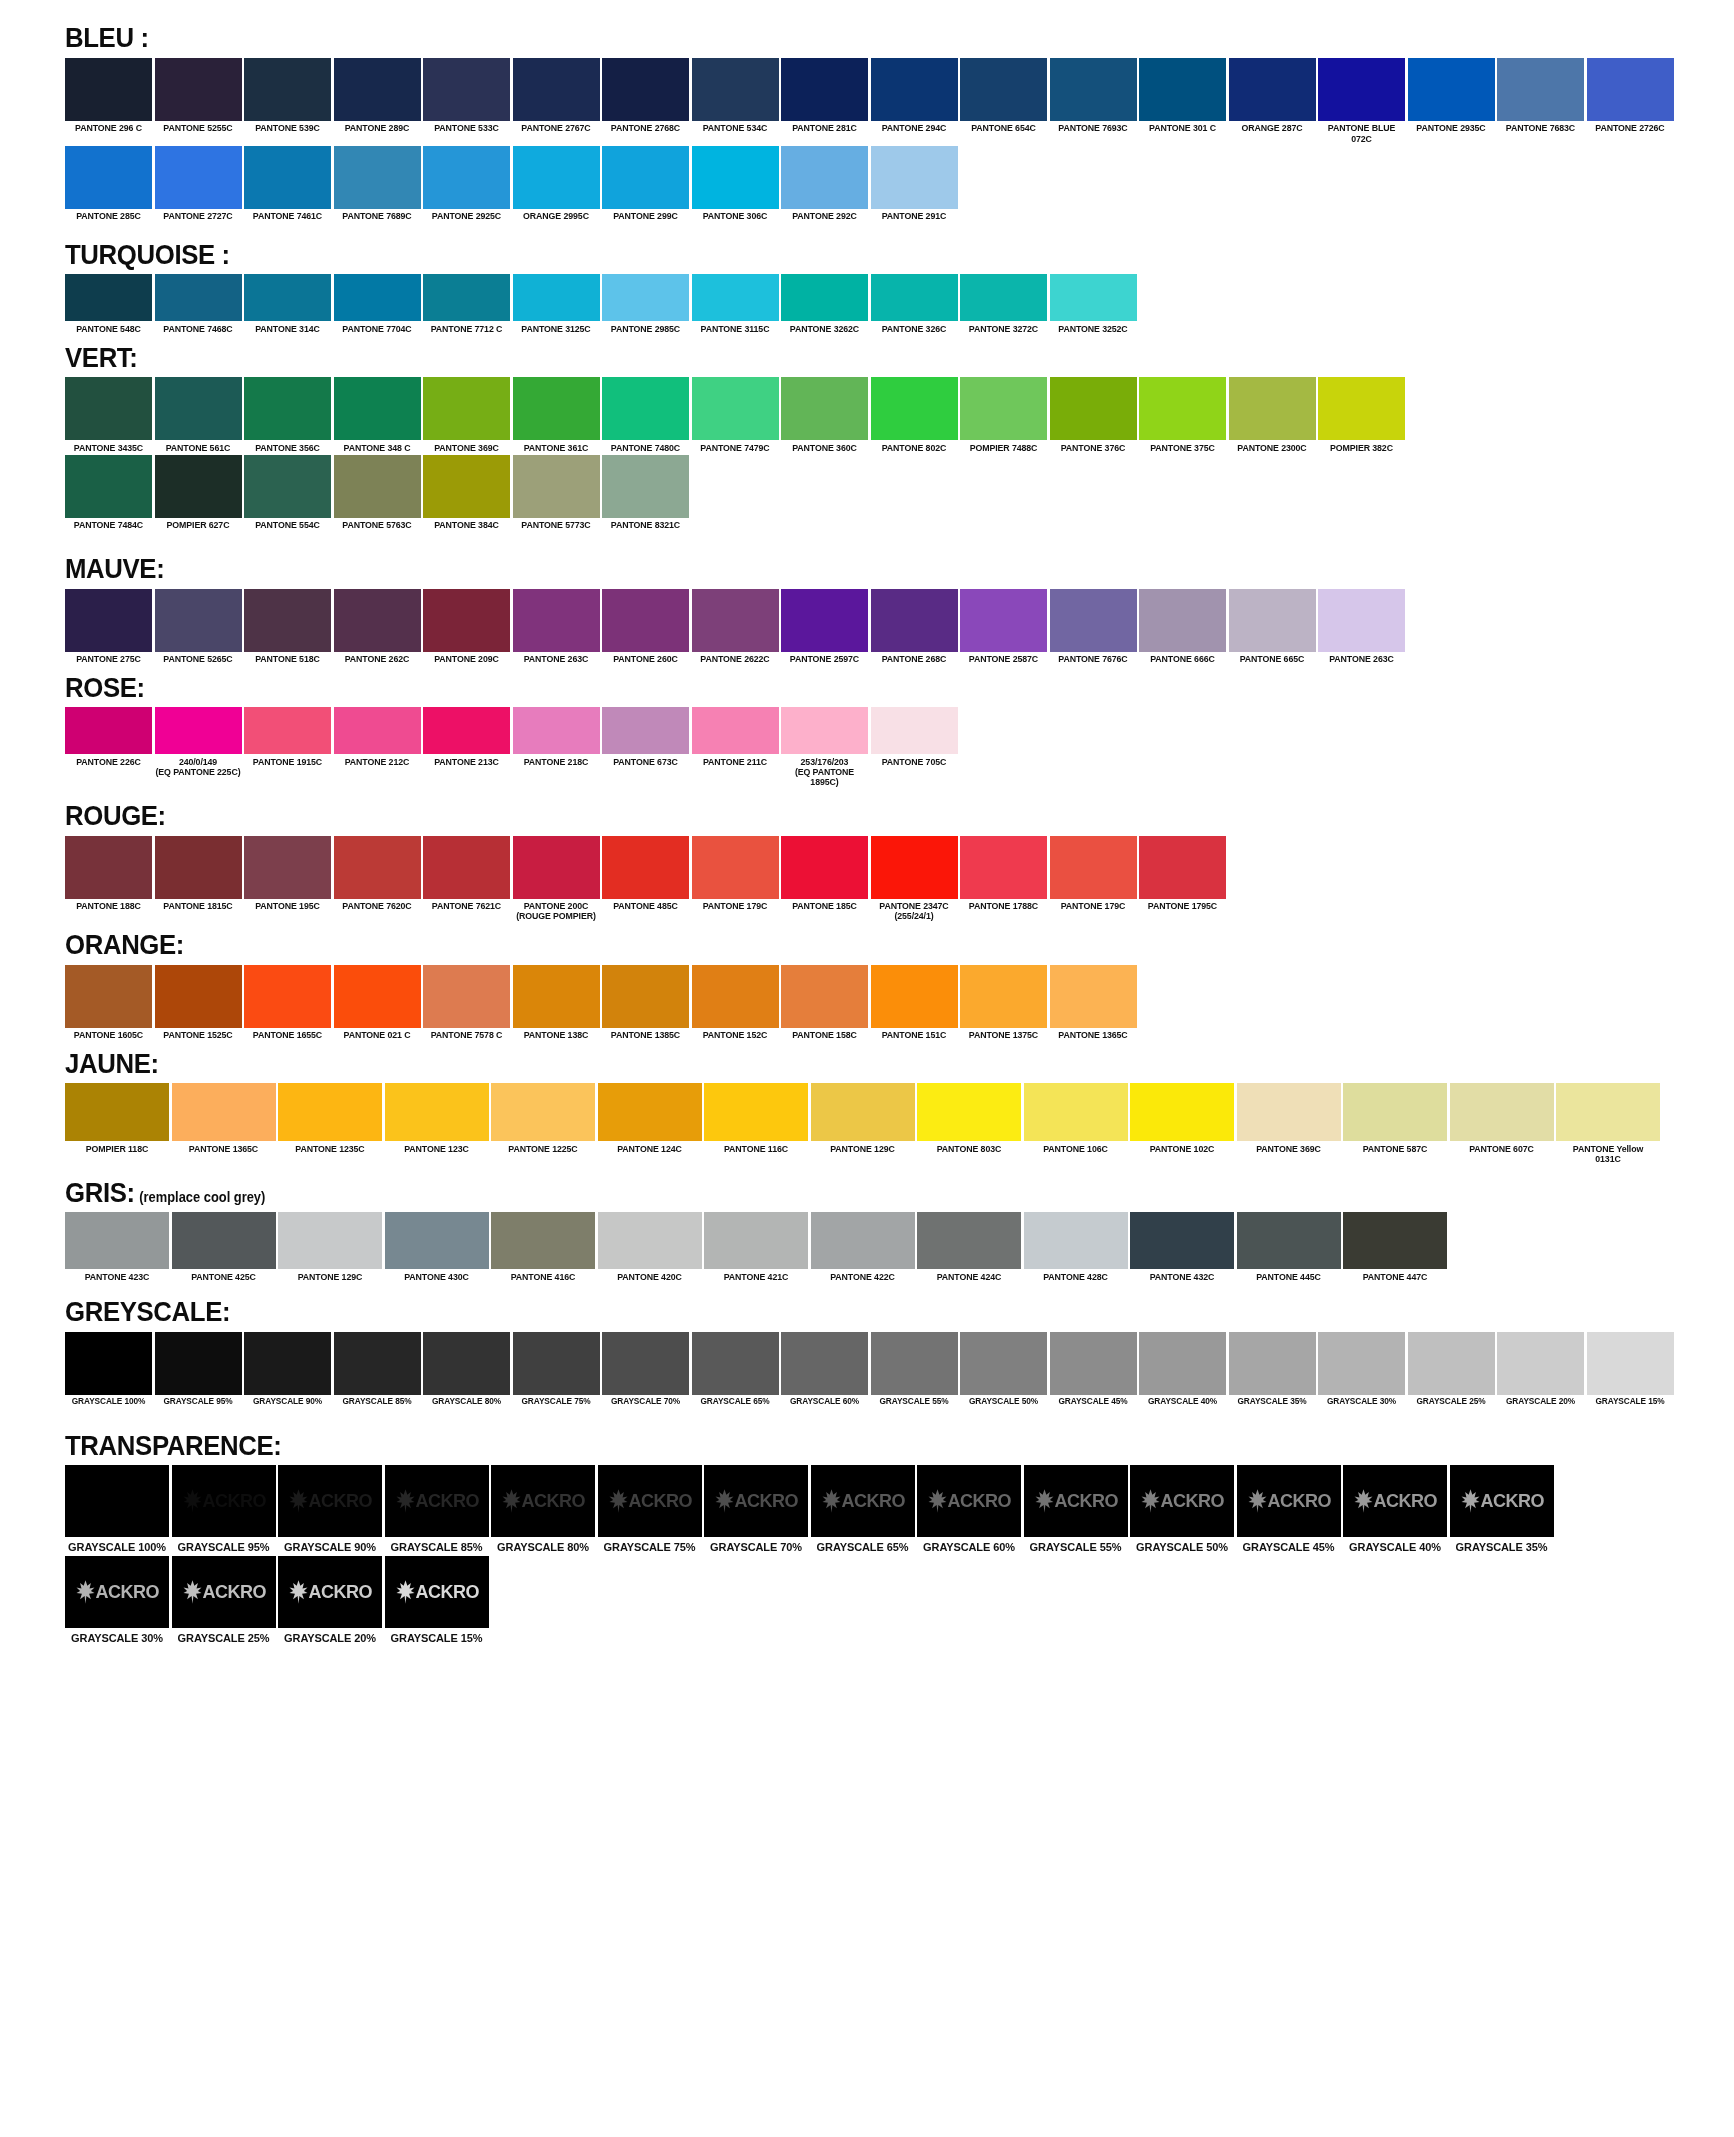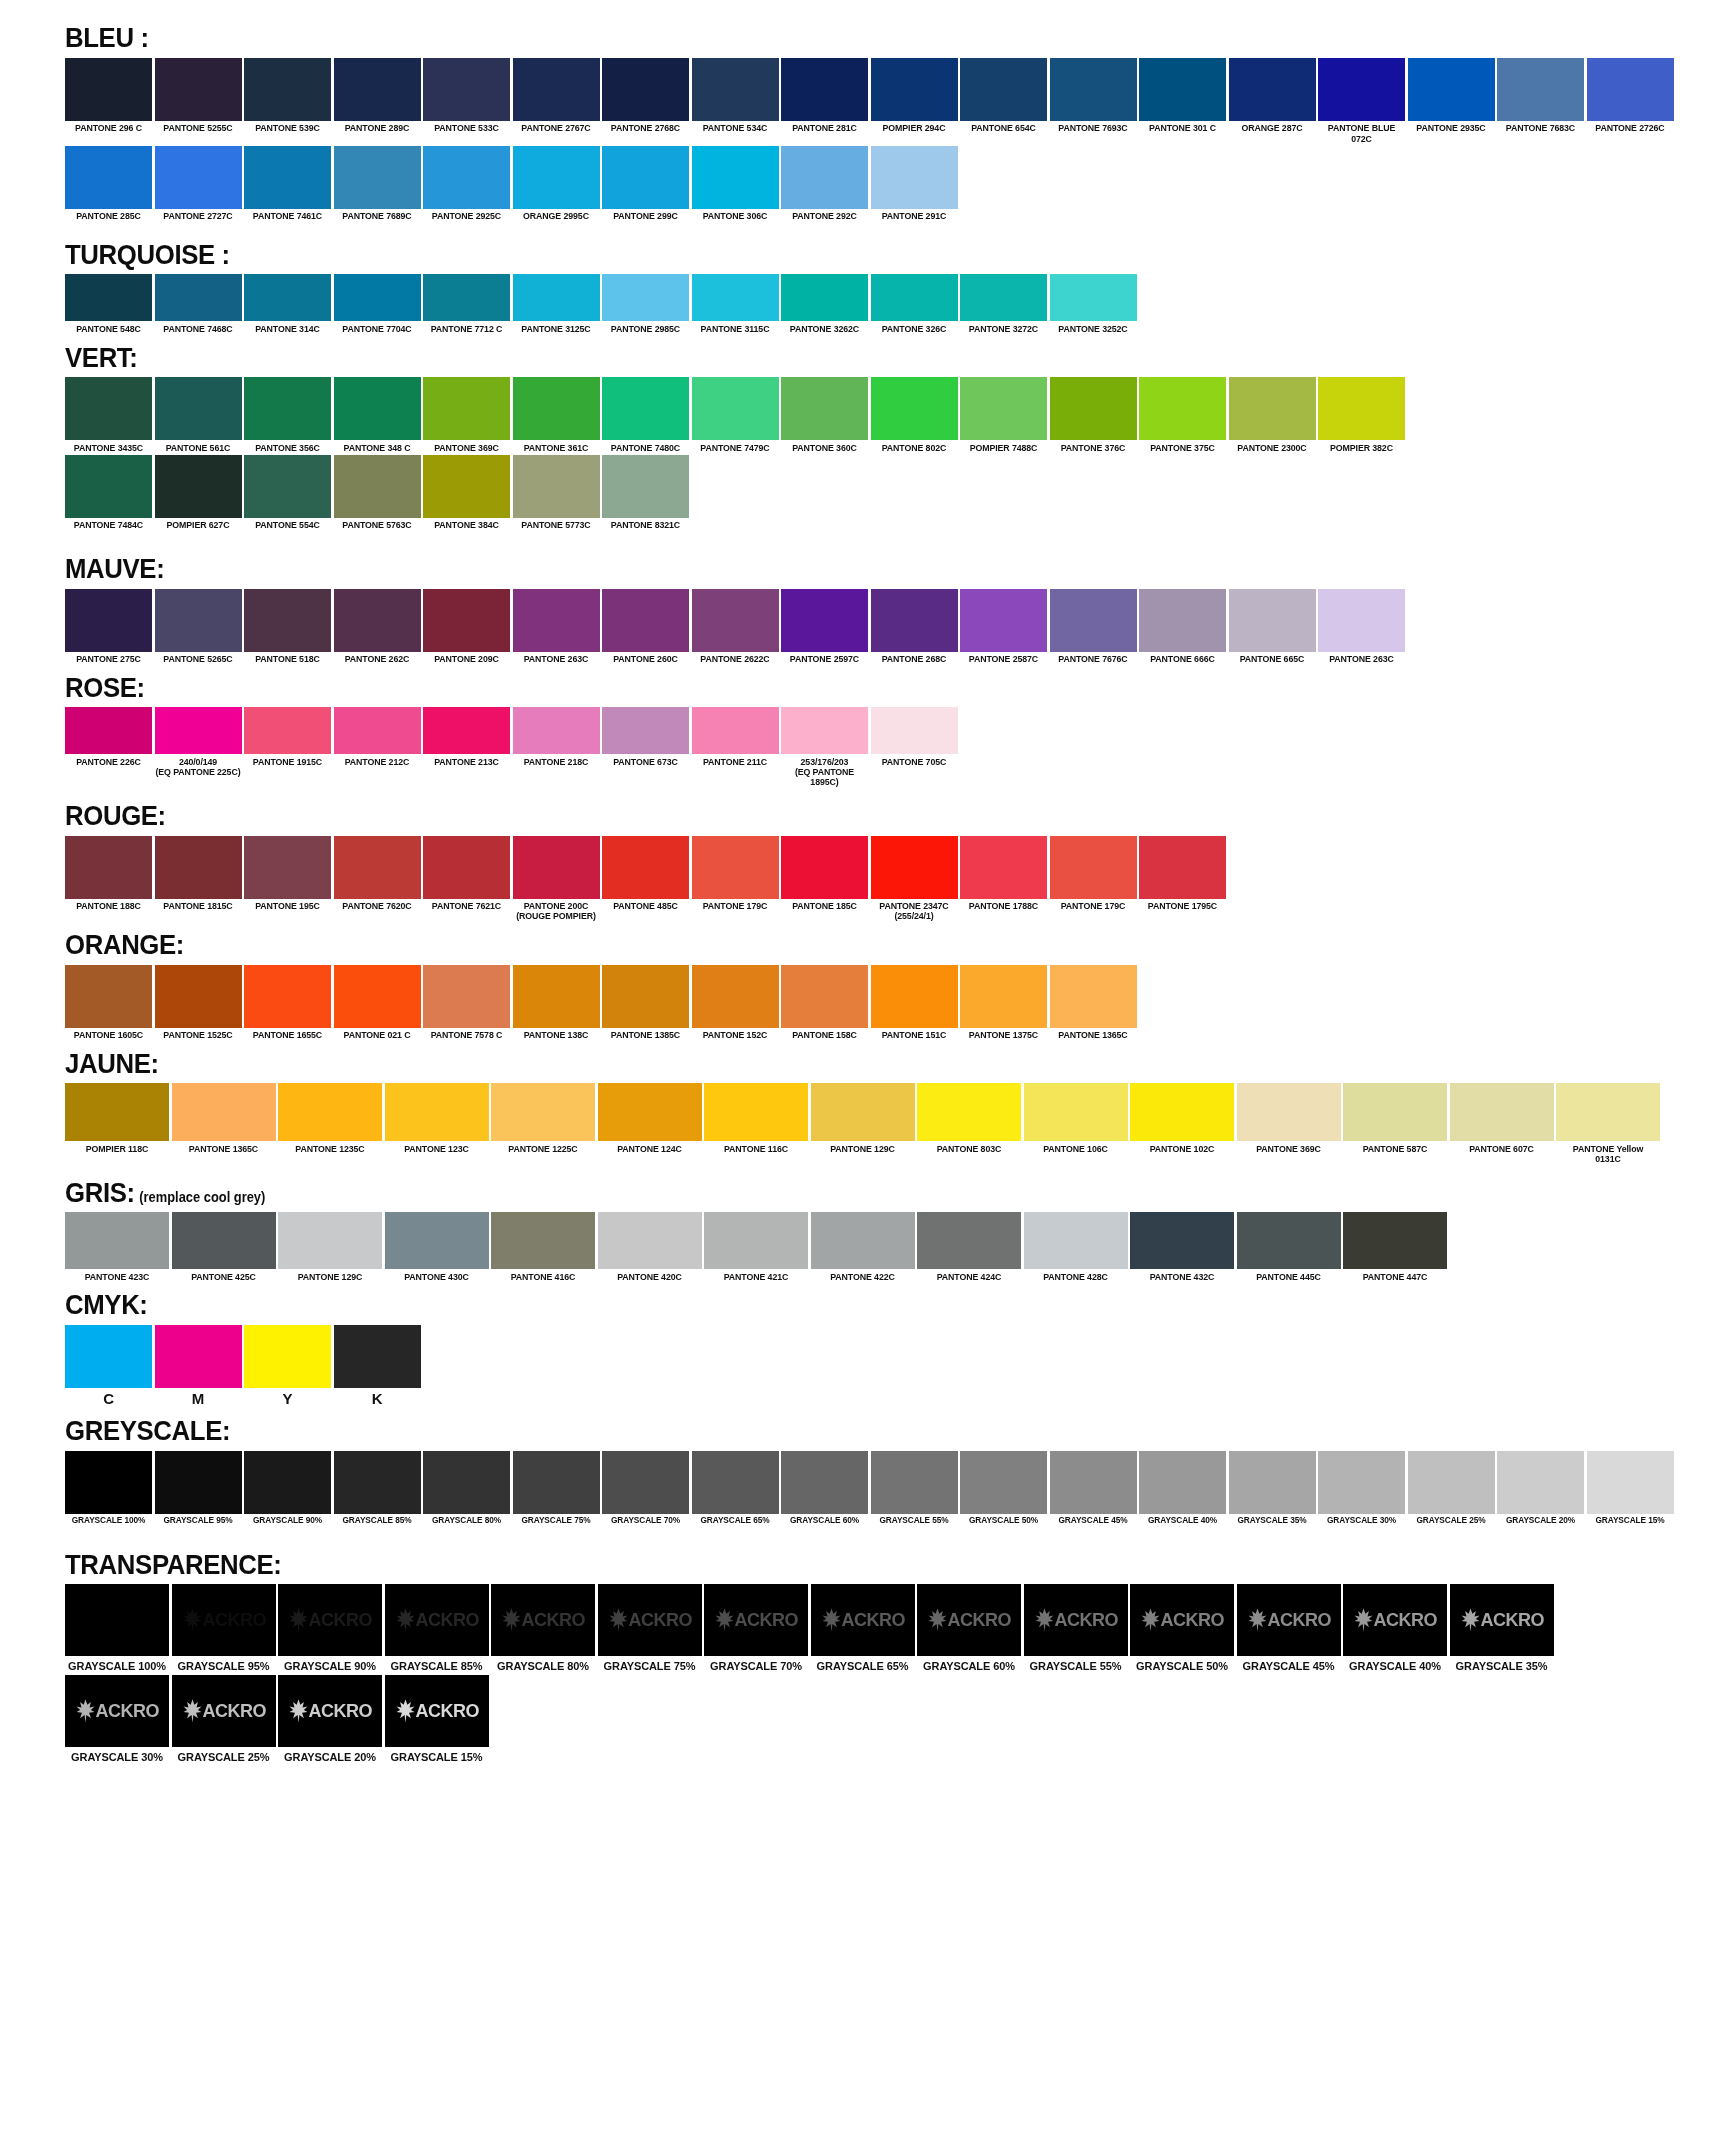--- a/index.html
+++ b/index.html
@@ -150,21 +150,21 @@
         <div class="swatch-cell">
           <div class="swatch" style="background:#21395b"></div>
           <div class="swatch-label">PANTONE 534C</div>
         </div>
         <div class="swatch-cell">
           <div class="swatch" style="background:#0c2159"></div>
           <div class="swatch-label">PANTONE 281C</div>
         </div>
         <div class="swatch-cell">
           <div class="swatch" style="background:#0b3572"></div>
-          <div class="swatch-label">POMPIER 294C</div>
+          <div class="swatch-label">PANTONE 294C</div>
         </div>
         <div class="swatch-cell">
           <div class="swatch" style="background:#16406c"></div>
           <div class="swatch-label">PANTONE 654C</div>
         </div>
         <div class="swatch-cell">
           <div class="swatch" style="background:#14507b"></div>
           <div class="swatch-label">PANTONE 7693C</div>
         </div>
         <div class="swatch-cell">
@@ -732,41 +732,20 @@
           <div class="swatch" style="background:#4b5454"></div>
           <div class="swatch-label">PANTONE 445C</div>
         </div>
         <div class="swatch-cell">
           <div class="swatch" style="background:#3a3b33"></div>
           <div class="swatch-label">PANTONE 447C</div>
         </div>
       </div>
     </div>
     <div class="sp-8"></div>
-    <div class="section">
-      <div class="section-title"><span>CMYK:</span></div>
-      <div class="row r-cmyk">
-        <div class="swatch-cell">
-          <div class="swatch" style="background:#00aeef"></div>
-          <div class="swatch-label">C</div>
-        </div>
-        <div class="swatch-cell">
-          <div class="swatch" style="background:#ec008c"></div>
-          <div class="swatch-label">M</div>
-        </div>
-        <div class="swatch-cell">
-          <div class="swatch" style="background:#fff200"></div>
-          <div class="swatch-label">Y</div>
-        </div>
-        <div class="swatch-cell">
-          <div class="swatch" style="background:#262626"></div>
-          <div class="swatch-label">K</div>
-        </div>
-      </div>
-    </div>
     <div class="sp-8"></div>
     <div class="section">
       <div class="section-title"><span>GREYSCALE:</span></div>
       <div class="row r-grey">
         <div class="swatch-cell">
           <div class="swatch" style="background:#000000"></div>
           <div class="swatch-label">GRAYSCALE 100%</div>
         </div>
         <div class="swatch-cell">
           <div class="swatch" style="background:#0d0d0d"></div>

